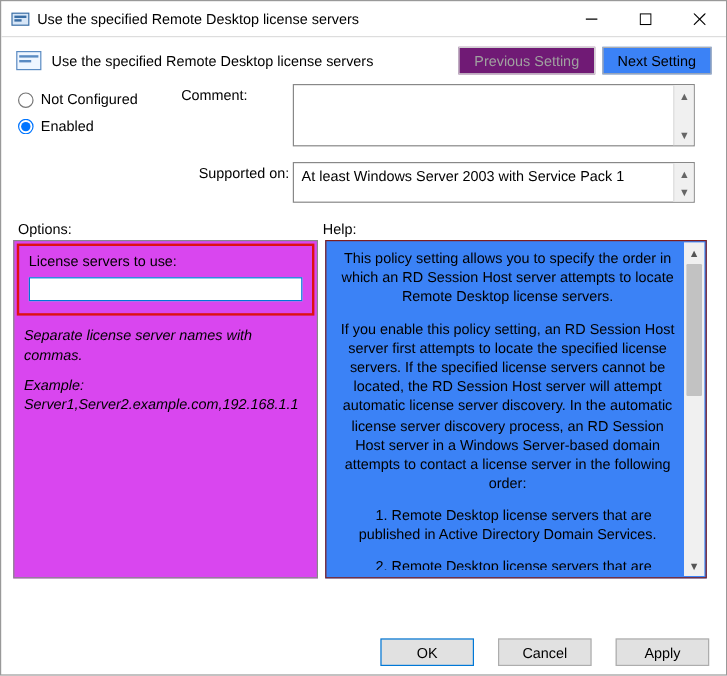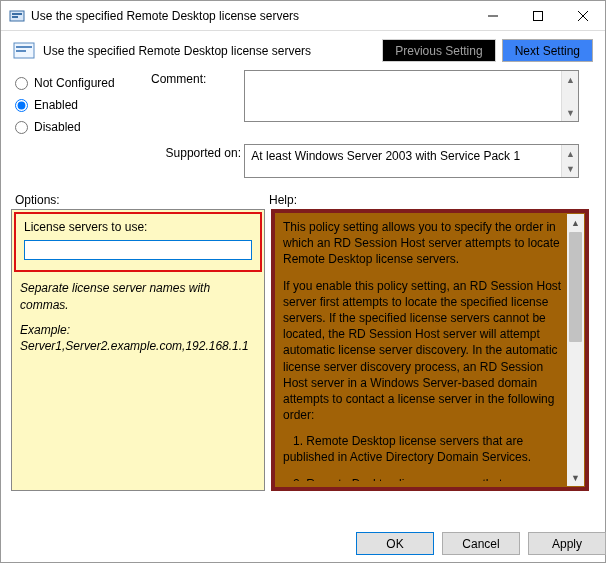--- a/index.html
+++ b/index.html
@@ -5,51 +5,51 @@
   * { box-sizing: border-box; font-family: "Segoe UI", Tahoma, sans-serif; font-size: 12px; }
   body { margin: 0; background: #fff; width: 606px; height: 563px; overflow: hidden; color: #000; border:1px solid #999;}
   .titlebar { height: 30px; display: flex; align-items: center; border-bottom: 1px solid #ddd; }
   .titlebar .icon { width: 16px; height: 16px; margin: 0 6px 0 8px; }
   .titlebar .title { flex: 1; }
   .winbtn { width: 45px; height: 29px; display: flex; align-items: center; justify-content: center; }
   .header { display: flex; align-items: center; padding: 8px 12px 4px 12px; }
   .header .icon2 { width: 24px; height: 22px; margin-right: 6px; }
   .header .hdrtitle { flex: 1; }
   .navbtn { height: 23px; padding: 0 12px; background: #3b82f6; border: 1px solid #adadad; margin-left: 6px; }
-  .navbtn.disabled { color: #a0a0a0; background:#000000; border-color:#d0d0d0; }
+  .navbtn.disabled { color: #a0a0a0; background:#701a75; border-color:#d0d0d0; }
   .radios { padding: 6px 0 0 14px; width: 150px; float:left; }
   .radio-row { display:flex; align-items:center; height:22px; }
   .radio-row input { margin: 0 6px 0 0; }
   .comment-area { margin-left: 150px; padding: 4px 16px 4px 0; }
   .comment-area .lbl { display:inline-block; vertical-align:top; width:90px; padding-top:2px; }
   .txtbox { display:inline-block; width: 335px; height: 52px; border:1px solid #888; position:relative; background:#fff; }
   .txtbox.small { height: 34px; }
   .txtbox .sb { position:absolute; right:0; top:0; bottom:0; width:17px; background:#f0f0f0; border-left:1px solid #ddd;}
   .txtbox .sb .arr { height:17px; display:flex; align-items:center; justify-content:center; color:#666; font-size:9px;}
   .txtbox .sb .arr.bot { position:absolute; bottom:0; left:0; right:0;}
   .txtbox .content { position:absolute; left:6px; top:4px; right:20px; bottom:4px; overflow:hidden; }
   .clear { clear:both; }
   .supported { margin-left:150px; padding: 6px 16px 6px 0; }
   .supported .lbl { display:inline-block; vertical-align:top; width:90px; text-align:right; padding-top:2px;}
   .colhead { display:flex; padding: 6px 2px 2px 14px; }
   .colhead .l { width: 254px; }
   .lower { display:flex; padding: 0 16px 0 10px; height: 282px; }
-  .opts { width: 254px; border:1px solid #888; margin-right:6px; padding:8px; position:relative; background:#fef9c3;}
-  .help { flex:1; border:4px solid #7f1d1d; position:relative; background:#a16207;}
+  .opts { width: 254px; border:1px solid #888; margin-right:6px; padding:8px; position:relative; background:#d946ef;}
+  .help { flex:1; border:1px solid #7f1d1d; position:relative; background:#3b82f6;text-align:center;}
   .help .content { position:absolute; left:8px; top:6px; right:22px; bottom:6px; overflow:hidden; line-height:1.35; }
   .help .content p { margin:0 0 10px 0; }
   .help .sb { position:absolute; right:1px; top:1px; bottom:1px; width:17px; background:#f0f0f0;}
   .help .sb .arr { height:17px; display:flex; align-items:center; justify-content:center; color:#555; font-size:9px;}
   .help .sb .arr.bot { position:absolute; bottom:0; left:0; right:0;}
   .help .sb .thumb { position:absolute; left:2px; right:2px; top:18px; height:110px; background:#c2c2c2; border-radius:1px;}
   .redbox { border: 2px solid #d11; padding: 6px 8px 10px 8px; margin:-6px -6px 6px -6px;}
   .fieldlbl { margin-bottom:6px; }
   .textinput { width:100%; height:20px; border:1px solid #0078d7; padding:1px 4px; background:#fff; outline:none; }
   .note { margin-top:8px; line-height:1.4;font-style:italic; }
-  .footer { position:absolute; bottom:8px; right:0; display:flex; }
+  .footer { position:absolute; bottom:8px; right:15px; display:flex;gap:12px; }
   .fbtn { width:78px; height:23px; margin-left:8px; background:#e1e1e1; border:1px solid #adadad; }
   .fbtn.primary { border:1px solid #0078d7; }
   svg { display:block; }
 </style>
 </head>
 <body>
 
 <div class="titlebar">
   <span class="icon">
     <svg width="16" height="16">
@@ -91,24 +91,20 @@
 </div>
 
 <div class="radios">
   <label class="radio-row">
     <input type="radio" name="st" style="">
     <span>Not Configured</span>
   </label>
   <label class="radio-row">
     <input type="radio" name="st" checked="" style="">
     <span>Enabled</span>
-  </label>
-  <label class="radio-row">
-    <input type="radio" name="st" style="">
-    <span>Disabled</span>
   </label>
 </div>
 
 <div class="comment-area">
   <span class="lbl">Comment:</span>
   <div class="txtbox">
     <div class="content"></div>
     <div class="sb">
       <div class="arr">▲</div>
       <div class="arr bot">▼</div>

